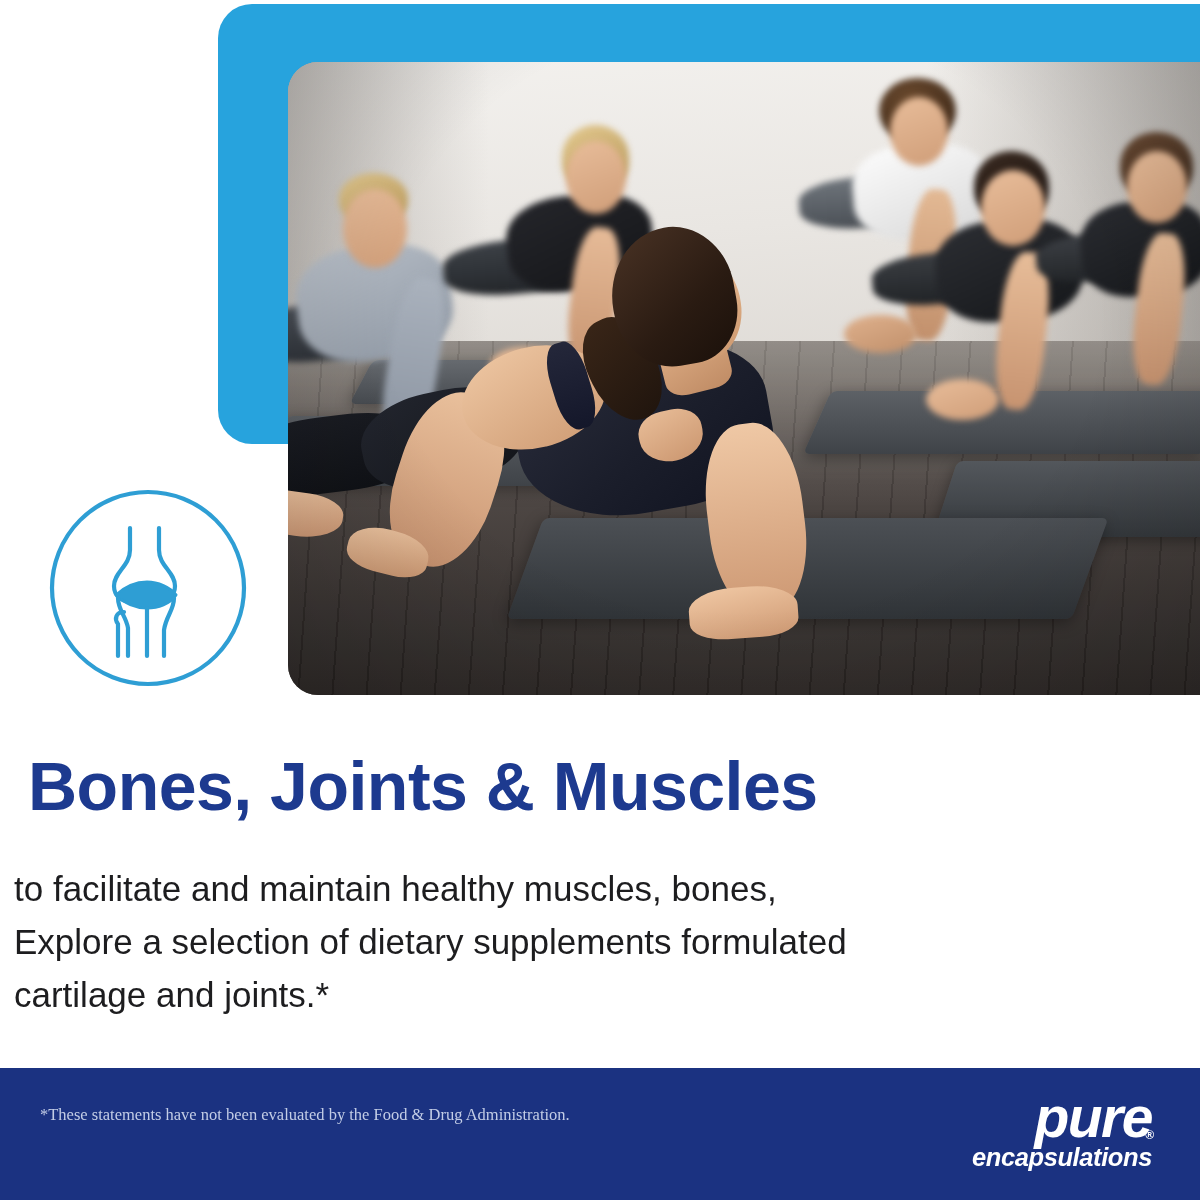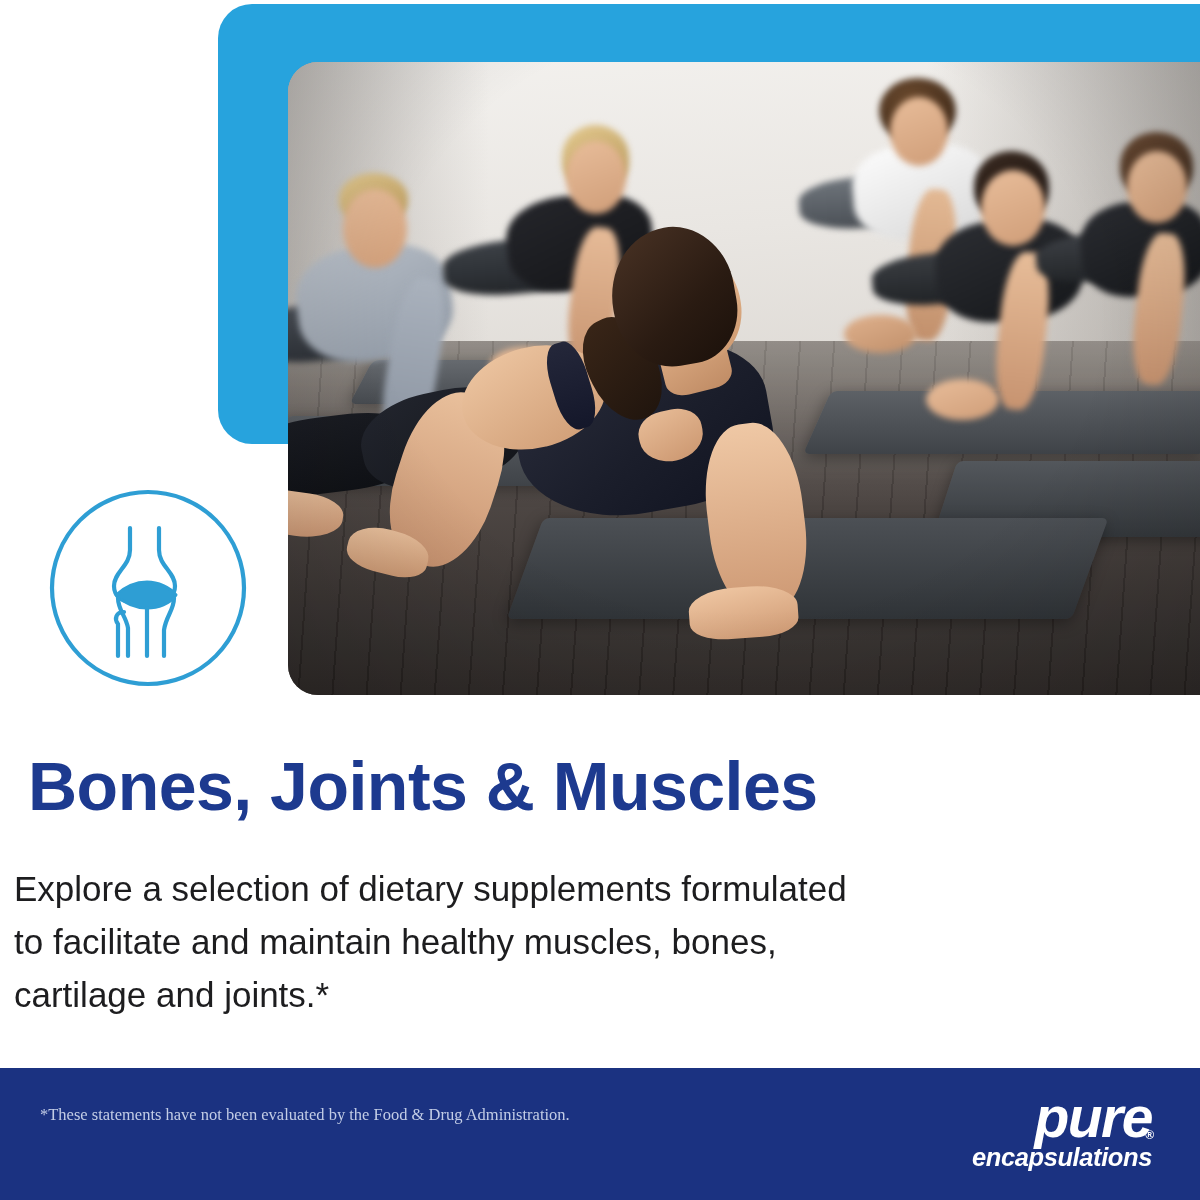--- a/index.html
+++ b/index.html
@@ -466,22 +466,22 @@
 
       <path d="M99 120 L99 168"></path>
 
       <path d="M76 124 C68 124 66 131 70 136 L70 168"></path>
     </svg>
   </div>
 
   <h1 class="headline">Bones, Joints &amp; Muscles</h1>
 
   <p class="subcopy">
+    <span class="line">to facilitate and maintain healthy muscles, bones,</span>
     <span class="line">Explore a selection of dietary supplements formulated</span>
-    <span class="line">to facilitate and maintain healthy muscles, bones,</span>
     <span class="line">cartilage and joints.*</span>
   </p>
 
   <div class="footer">
     <div class="footer-disclaimer">
       <span class="line">*These statements have not been evaluated by the Food &amp; Drug Administration.</span>
     </div>
 
     <div class="logo">
       <span class="logo-word">pure</span>

